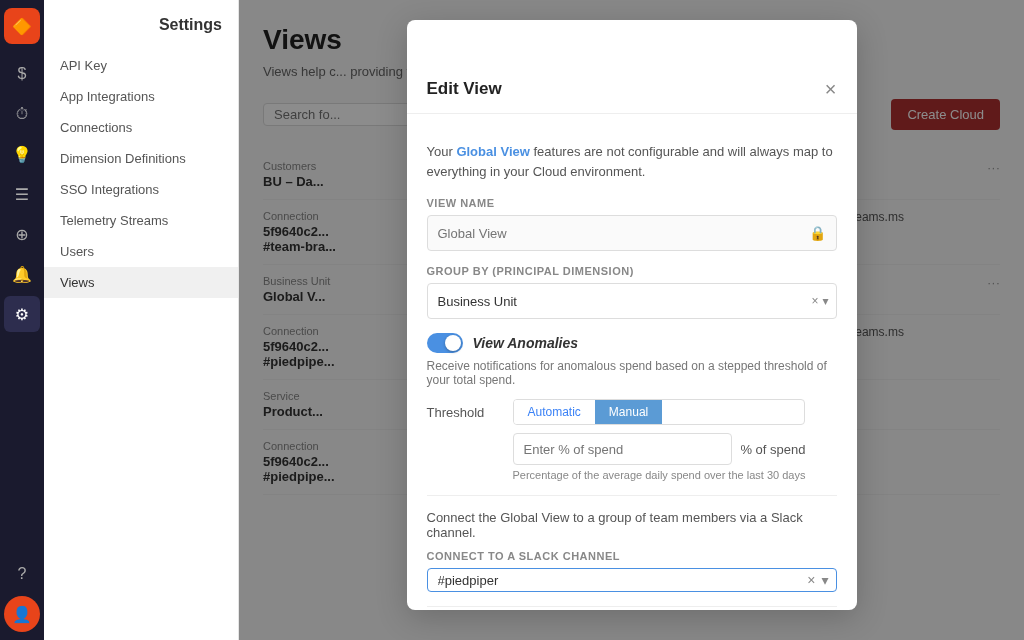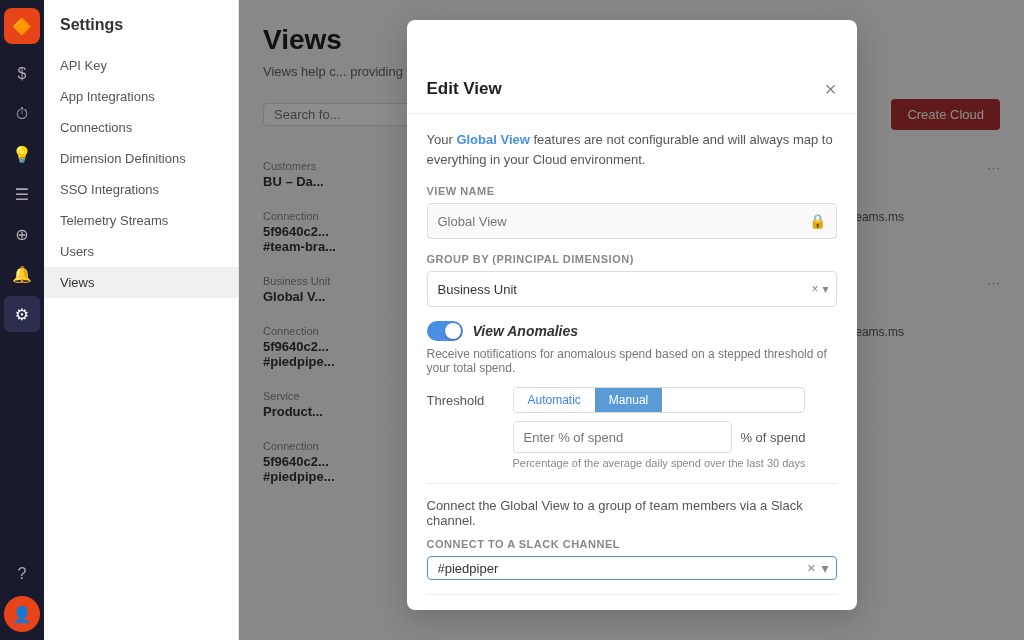--- a/index.html
+++ b/index.html
@@ -36,20 +36,21 @@
       border-right: 1px solid #e5e5e5;
       display: flex;
       flex-direction: column;
       padding: 16px 0;
     }
     .sidebar-nav-title {
       font-size: 16px;
       font-weight: 600;
       color: #333;
       padding: 0 16px 16px;
+      text-align: right;
     }
     .sidebar-nav-item {
       padding: 8px 16px;
       font-size: 13px;
       color: #555;
       cursor: pointer;
     }
     .sidebar-nav-item.active { background: #f0f0f0; color: #333; font-weight: 500; }
 
     
@@ -157,20 +158,21 @@
       cursor: pointer;
       line-height: 1;
     }
     .modal-body { padding: 16px 20px; }
 
     .info-text {
       font-size: 13px;
       color: #555;
       margin-bottom: 16px;
       line-height: 1.5;
+      margin-top: 12px;
     }
     .info-link { color: #4a90e2; font-weight: 600; }
 
     .form-label {
       font-size: 11px;
       font-weight: 600;
       color: #888;
       text-transform: uppercase;
       letter-spacing: 0.5px;
       margin-bottom: 6px;

